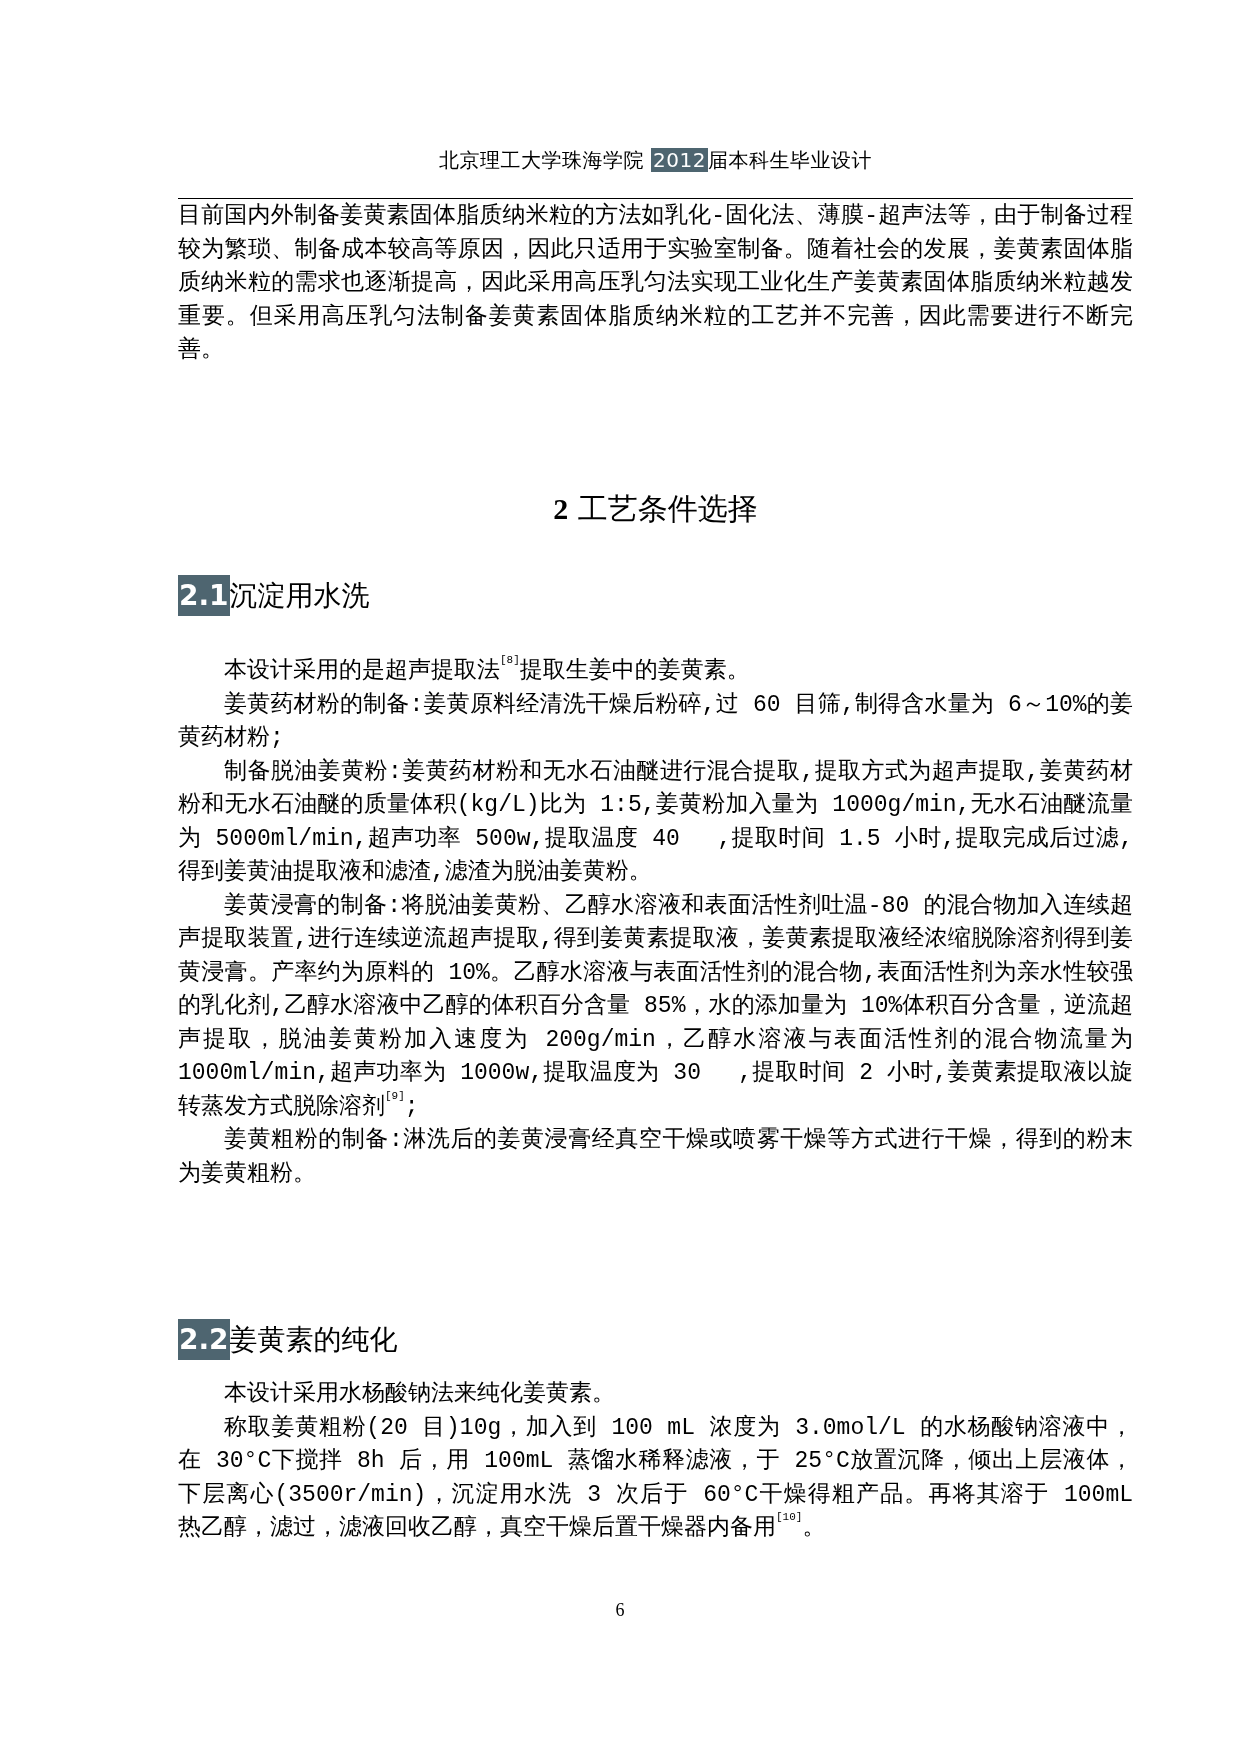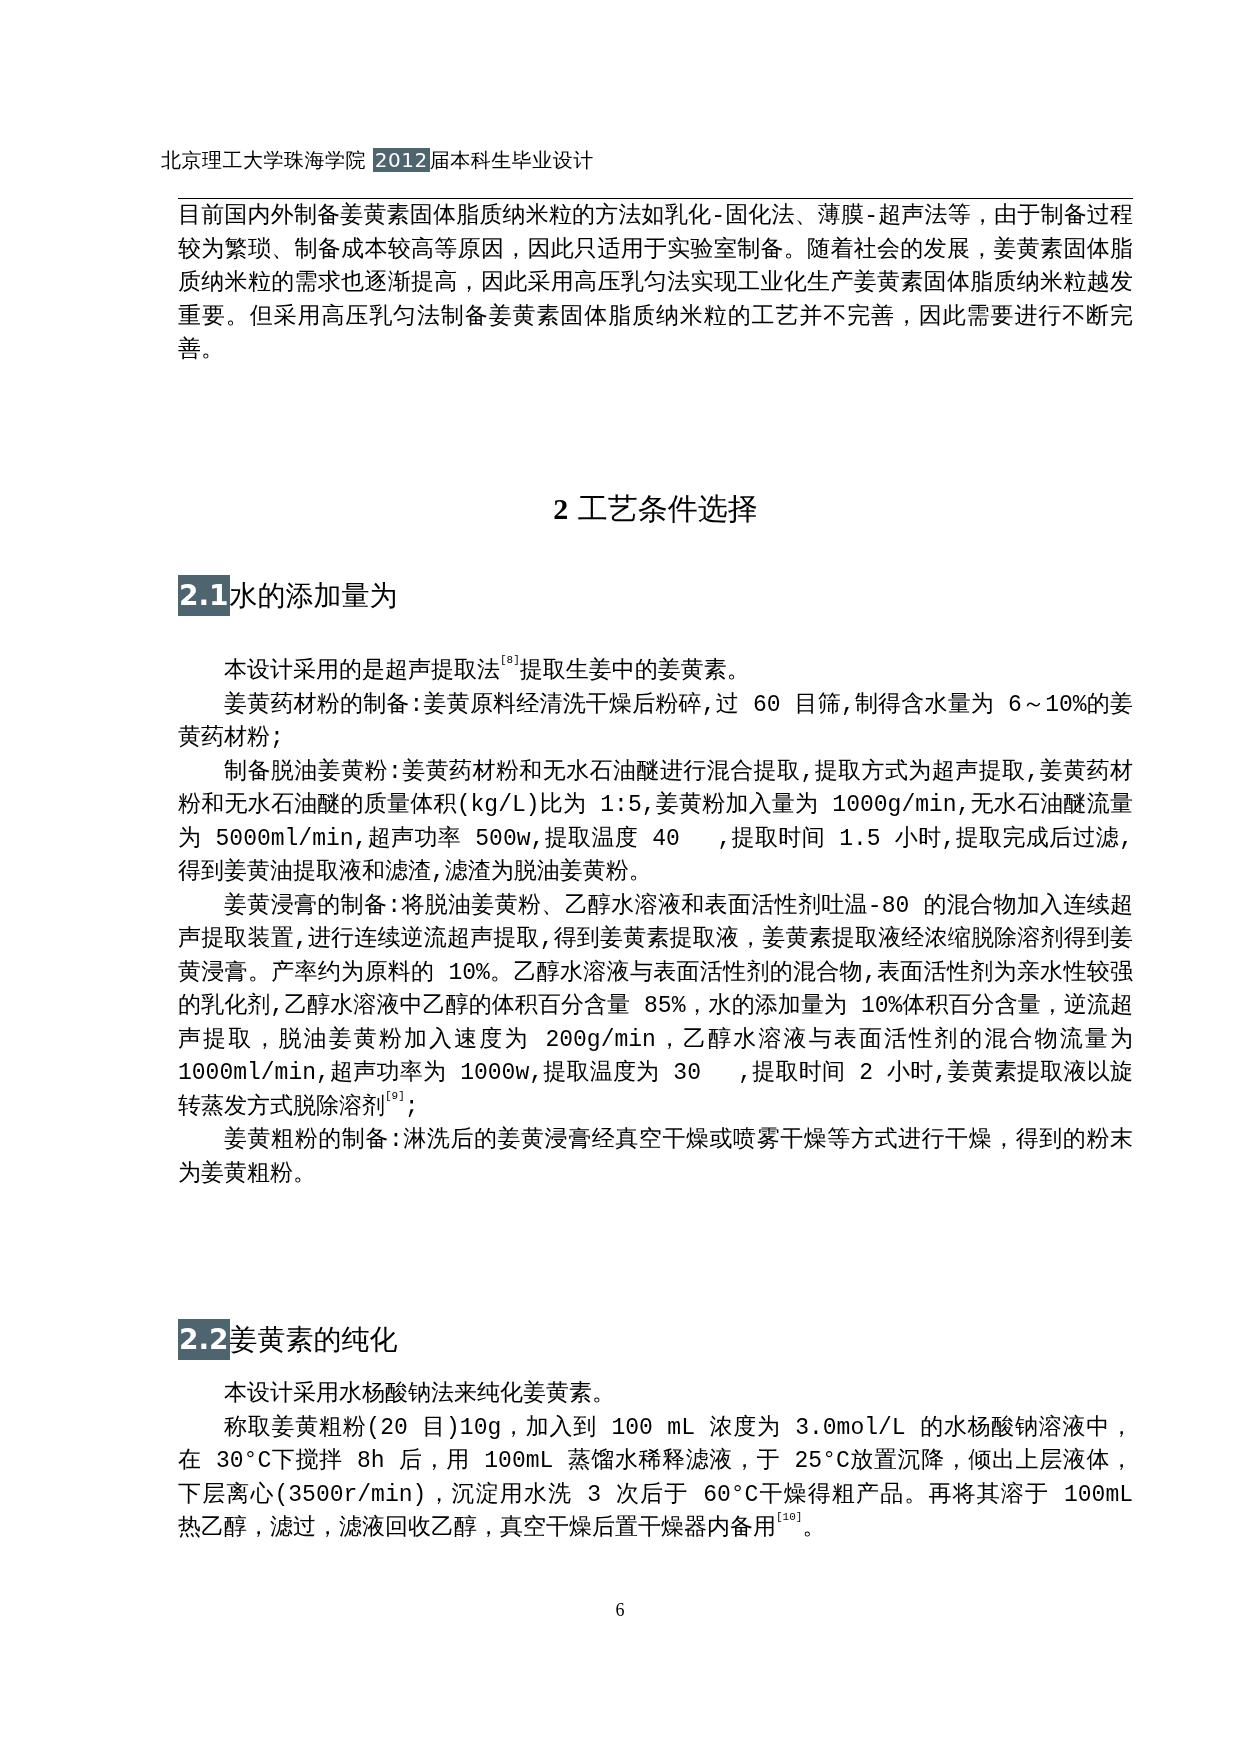--- a/index.html
+++ b/index.html
@@ -1,19 +1,19 @@
 <!DOCTYPE html>
 <html><head>
 <meta charset="utf-8">
 <style>
   html, body { margin: 0; padding: 0; background: #ffffff; }
   body { width: 1240px; height: 1754px; position: relative; overflow: hidden;
          font-family: "DejaVu Sans", "Liberation Sans", sans-serif; color: #000; }
   .page { position: absolute; left: 0; top: 0; width: 1240px; height: 1754px; }
-  .header { position: absolute; left: 161px; width: 955px; top: 146px; text-align: left;
+  .header { position: absolute; left: 178px; width: 955px; top: 146px; text-align: center;
             font-size: 20px; line-height: 28px; letter-spacing: 0.5px; }
   .hl { background: #4e6570; color: #fff; padding: 0 2px; }
   .header-rule { position: absolute; left: 178px; width: 955px; top: 198px; border-top: 1.5px solid #000; }
   .para { position: absolute; left: 178px; width: 955px; font-size: 23px; line-height: 33.5px;
           text-align: justify; }
   .para p { margin: 0; font-family: Liberation Mono, monospace; }
   .indent { text-indent: 46px; }
   .ch-title { position: absolute; left: 178px; width: 955px; top: 485px; text-align: center;
               font-size: 30px; line-height: 48px; }
   .ch-num { font-family: "Liberation Serif", serif; font-weight: bold; }
@@ -35,21 +35,21 @@
 
   <div class="para" style="top:200px;">
     <p>目前国内外制备姜黄素固体脂质纳米粒的方法如乳化-固化法、薄膜-超声法等，由于制备过程较为繁琐、制备成本较高等原因，因此只适用于实验室制备。随着社会的发展，姜黄素固体脂质纳米粒的需求也逐渐提高，因此采用高压乳匀法实现工业化生产姜黄素固体脂质纳米粒越发重要。但采用高压乳匀法制备姜黄素固体脂质纳米粒的工艺并不完善，因此需要进行不断完善。</p>
   </div>
 
   <div class="ch-title">
     <span class="ch-num">2</span><span> 工艺条件选择</span>
   </div>
 
   <div class="sec-title" style="top:578px;">
-    <span class="sec-num">2.1</span><span>水的添加量为</span>
+    <span class="sec-num">2.1</span><span>沉淀用水洗</span>
   </div>
 
   <div class="para" style="top:655px;">
     <p class="indent"><span>本设计采用的是超声提取法</span><sup>[8]</sup><span>提取生姜中的姜黄素。</span></p>
     <p class="indent">姜黄药材粉的制备:姜黄原料经清洗干燥后粉碎,过 60 目筛,制得含水量为 6～10%的姜黄药材粉;</p>
     <p class="indent">制备脱油姜黄粉:姜黄药材粉和无水石油醚进行混合提取,提取方式为超声提取,姜黄药材粉和无水石油醚的质量体积(kg/L)比为  1:5,姜黄粉加入量为  1000g/min,无水石油醚流量为 5000ml/min,超声功率 500w,提取温度 40 　,提取时间 1.5 小时,提取完成后过滤,得到姜黄油提取液和滤渣,滤渣为脱油姜黄粉。</p>
     <p class="indent"><span>姜黄浸膏的制备:将脱油姜黄粉、乙醇水溶液和表面活性剂吐温-80 的混合物加入连续超声提取装置,进行连续逆流超声提取,得到姜黄素提取液，姜黄素提取液经浓缩脱除溶剂得到姜黄浸膏。产率约为原料的 10%。乙醇水溶液与表面活性剂的混合物,表面活性剂为亲水性较强的乳化剂,乙醇水溶液中乙醇的体积百分含量  85%，水的添加量为  10%体积百分含量，逆流超声提取，脱油姜黄粉加入速度为 200g/min，乙醇水溶液与表面活性剂的混合物流量为  1000ml/min,超声功率为  1000w,提取温度为  30 　,提取时间  2 小时,姜黄素提取液以旋转蒸发方式脱除溶剂</span><sup>[9]</sup><span>;</span></p>
     <p class="indent">姜黄粗粉的制备:淋洗后的姜黄浸膏经真空干燥或喷雾干燥等方式进行干燥，得到的粉末为姜黄粗粉。</p>
   </div>
 

